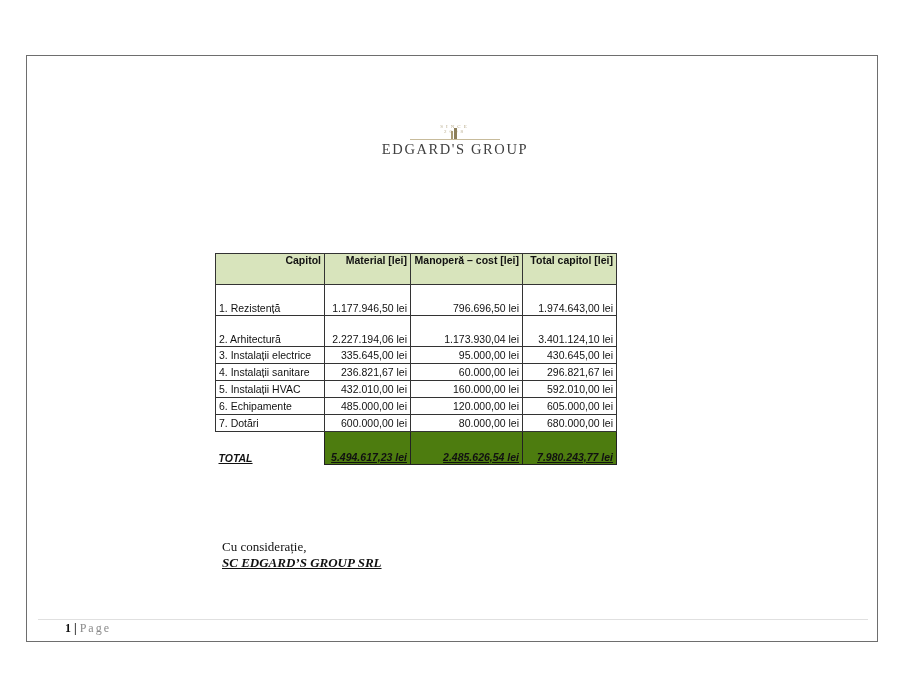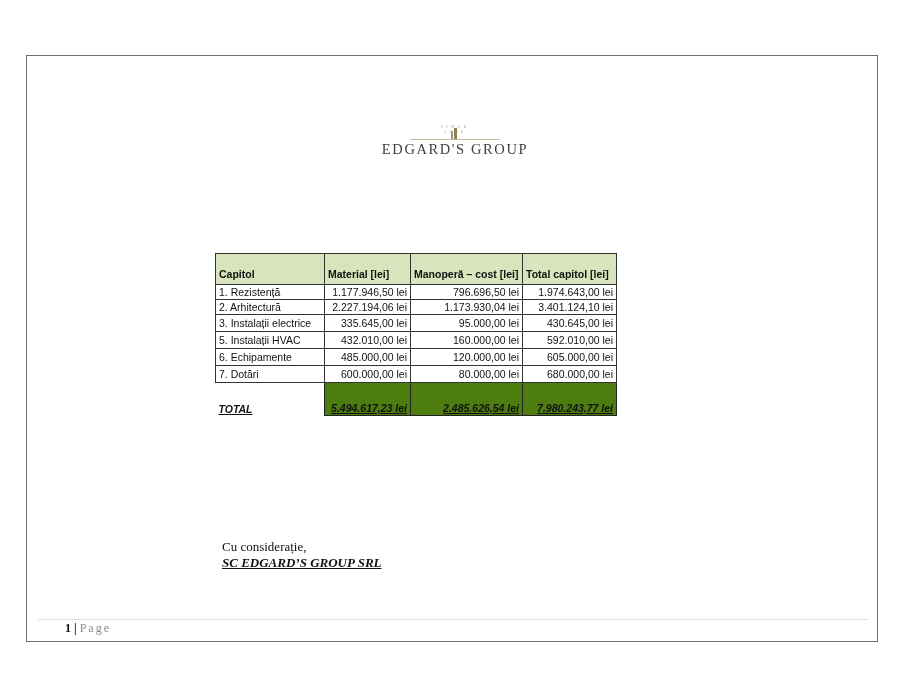--- a/index.html
+++ b/index.html
@@ -5,26 +5,26 @@
   html, body { margin:0; padding:0; }
   body { width:905px; height:699px; background:#ffffff; position:relative; overflow:hidden; font-family:"Liberation Sans", sans-serif; }
   .page-border { position:absolute; left:26px; top:55px; width:852px; height:587px; border:1px solid #6e6e6e; box-sizing:border-box; }
   .logo { position:absolute; left:360px; top:124px; width:190px; height:40px; text-align:center; }
   .logo-arc { position:absolute; left:68px; top:0; width:54px; height:14px; font-family:"Liberation Serif", serif; font-size:5px; letter-spacing:3px; color:#b9ad8e; }
   .logo-tower { position:absolute; left:89px; top:3px; width:10px; height:12px; }
   .logo-line { position:absolute; left:50px; top:15px; width:90px; height:1px; background:#c7bb9b; }
   .logo-text { position:absolute; left:0; top:17px; width:190px; font-family:"Liberation Serif", serif; font-size:14.5px; letter-spacing:1.6px; color:#404040; }
   table.cost { position:absolute; left:215px; top:253px; border-collapse:collapse; font-family:"Liberation Sans", sans-serif; font-size:10.5px; color:#111; }
   table.cost td, table.cost th { border:1px solid #333; padding:0 3px; vertical-align:bottom; box-sizing:border-box; }
-  table.cost th { background:#d8e4bc; font-weight:bold; text-align:left; vertical-align:top; height:31px; line-height:13px; padding-top:14px; }
+  table.cost th { background:#d8e4bc; font-weight:bold; text-align:right; vertical-align:top; height:31px; line-height:13px; padding-top:0; }
   .c1 { width:109px; text-align:left; }
   .c2 { width:86px; text-align:right; }
   .c3 { width:112px; text-align:right; }
   .c4 { width:94px; text-align:right; }
-  tr.tall td { height:15px; line-height:14px; }
+  tr.tall td { height:31px; line-height:14px; }
   tr.short td { height:17px; line-height:15px; }
   tr.total td { height:33px; line-height:14px; font-weight:bold; font-style:italic; text-decoration:underline; }
   tr.total td.green { background:#4d7c0f; border:1.5px solid #222; }
   tr.total td.lbl { border:none; }
   .sign { position:absolute; left:222px; top:539px; font-family:"Liberation Serif", serif; font-size:13px; color:#111; line-height:16px; }
   .sign .name { font-style:italic; text-decoration:underline; }
   .sign .company { font-style:italic; font-weight:bold; text-decoration:underline; }
   .footer-line { position:absolute; left:38px; top:619px; width:830px; height:1px; background:#e0e0e0; }
   .footer { position:absolute; left:65px; top:621px; font-family:"Liberation Serif", serif; font-size:12px; color:#111; }
   .footer .num { font-weight:bold; }
@@ -67,20 +67,26 @@
       <td class="c3">1.173.930,04 lei</td>
       <td class="c4">3.401.124,10 lei</td>
     </tr>
     <tr class="short">
       <td class="c1">3. Instalații electrice</td>
       <td class="c2">335.645,00 lei</td>
       <td class="c3">95.000,00 lei</td>
       <td class="c4">430.645,00 lei</td>
     </tr>
     <tr class="short">
+      <td class="c1">4. Instalații sanitare</td>
+      <td class="c2">236.821,67 lei</td>
+      <td class="c3">60.000,00 lei</td>
+      <td class="c4">296.821,67 lei</td>
+    </tr>
+    <tr class="short">
       <td class="c1">5. Instalații HVAC</td>
       <td class="c2">432.010,00 lei</td>
       <td class="c3">160.000,00 lei</td>
       <td class="c4">592.010,00 lei</td>
     </tr>
     <tr class="short">
       <td class="c1">6. Echipamente</td>
       <td class="c2">485.000,00 lei</td>
       <td class="c3">120.000,00 lei</td>
       <td class="c4">605.000,00 lei</td>

